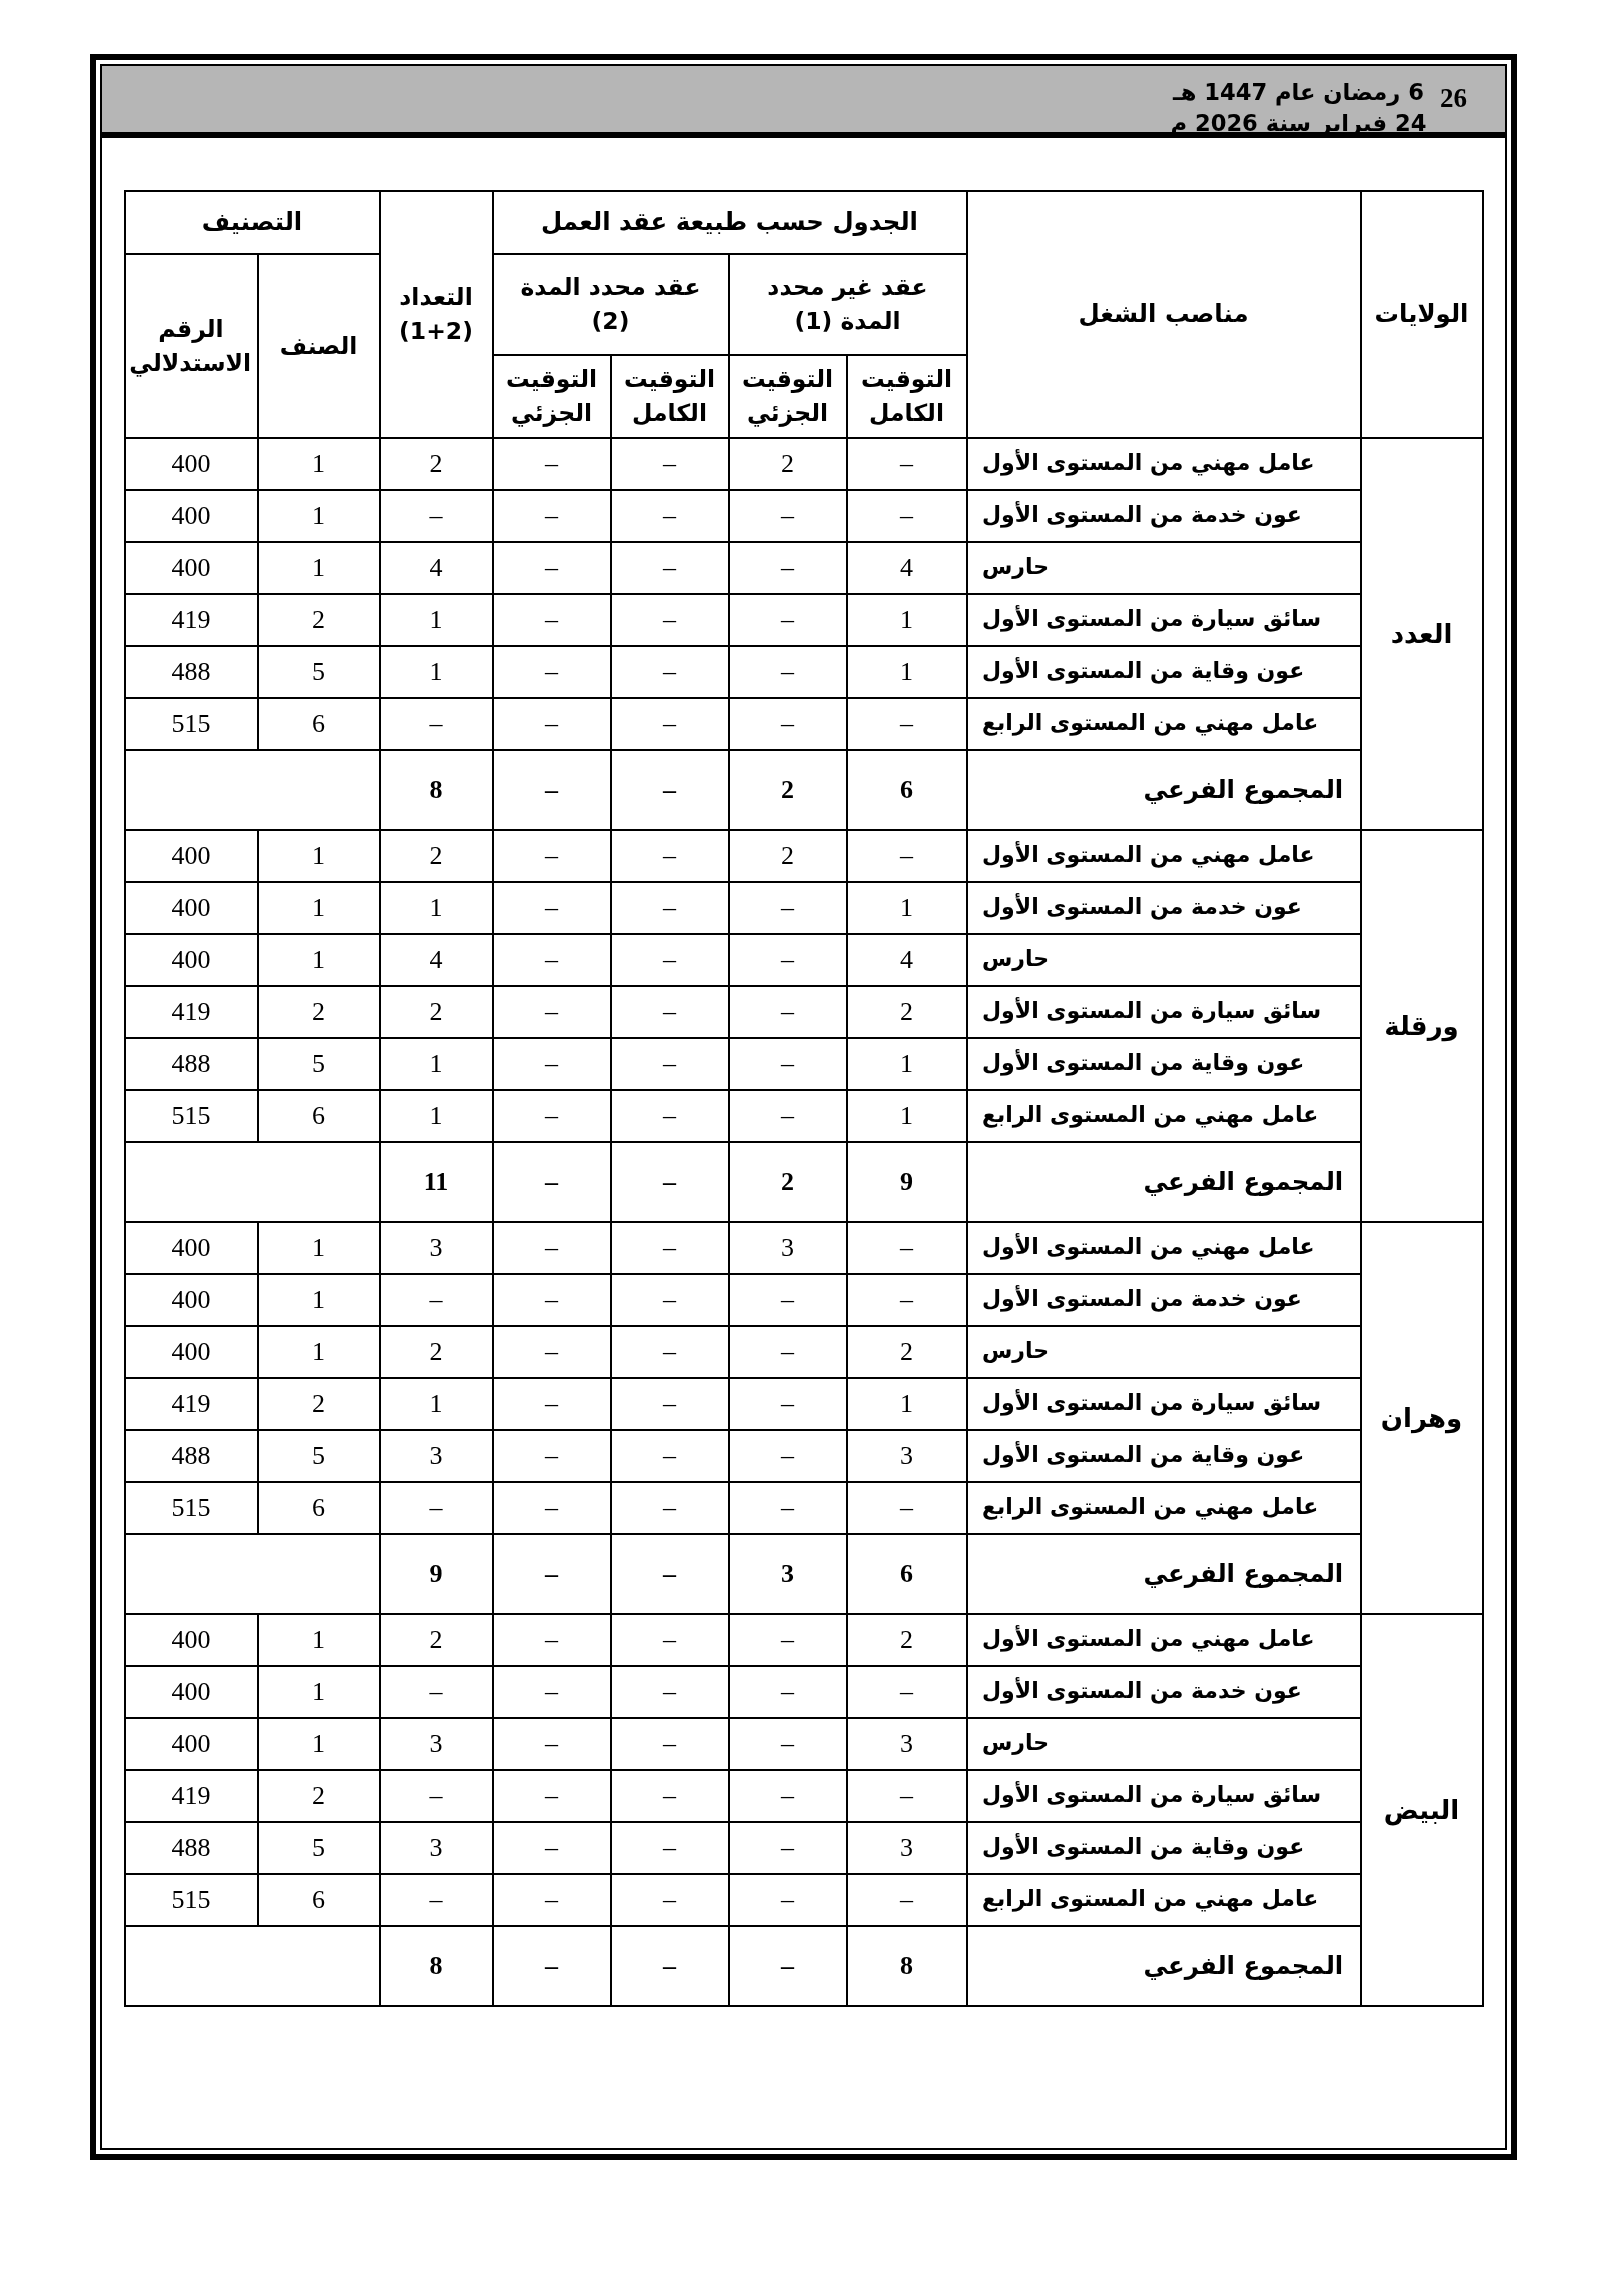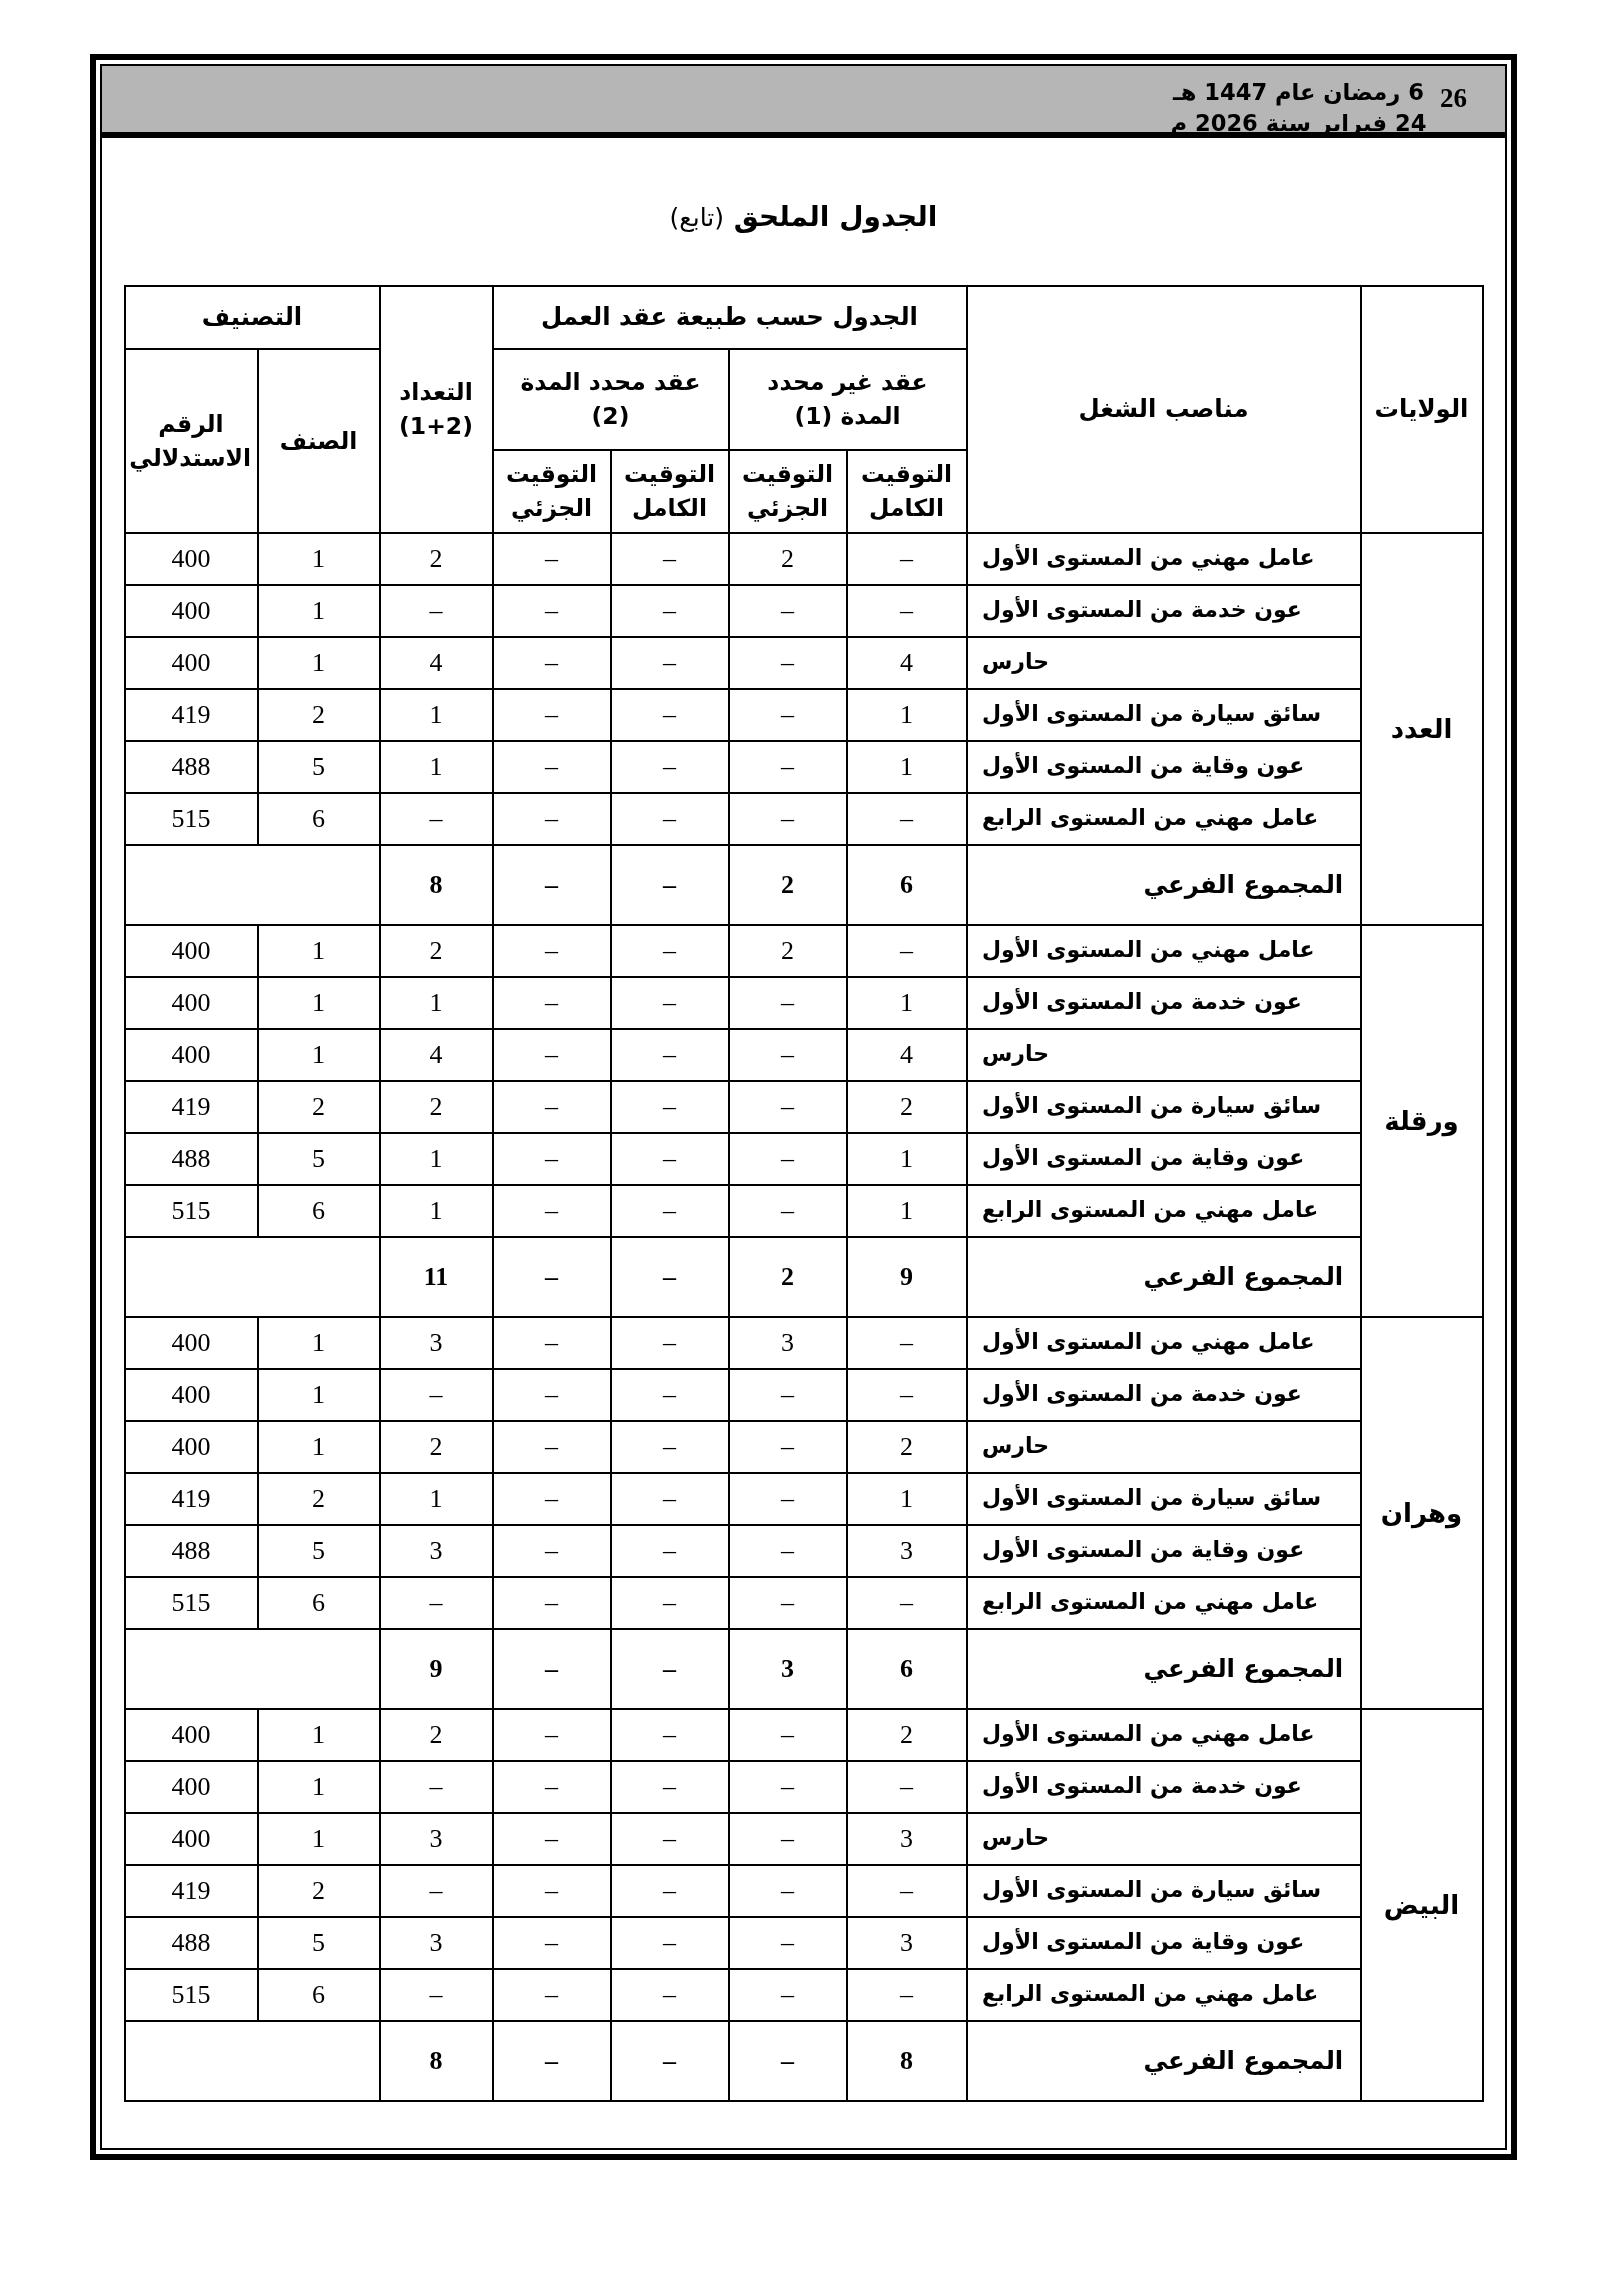--- a/index.html
+++ b/index.html
@@ -67,24 +67,20 @@
     <div class="frame-inner">
 
       <div class="masthead" style="background: rgb(182, 182, 182);">
         <div class="page-number">26</div>
         <div class="masthead-dates">
           <div>6 رمضان عام 1447 هـ</div>
           <div>24 فبراير سنة 2026 م</div>
         </div>
       </div>
 
-      <div class="table-title">
-        <span>الجدول الملحق</span>
-        <span class="title-suffix">(تابع)</span>
-      </div>
 
       <table class="annex" dir="rtl">
         <colgroup>
           <col style="width:122px">
             <col style="width:394px">
             <col style="width:120px">
           <col style="width:118px">
             <col style="width:118px">
             <col style="width:118px">
           <col style="width:113px">

